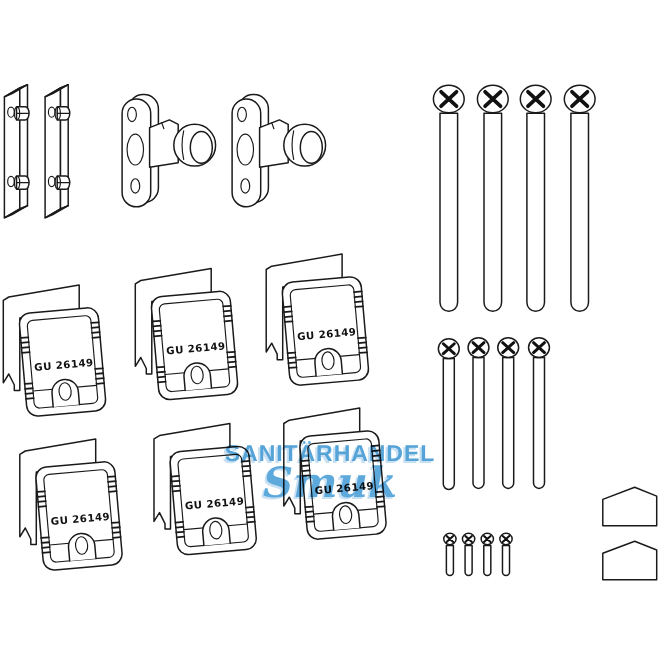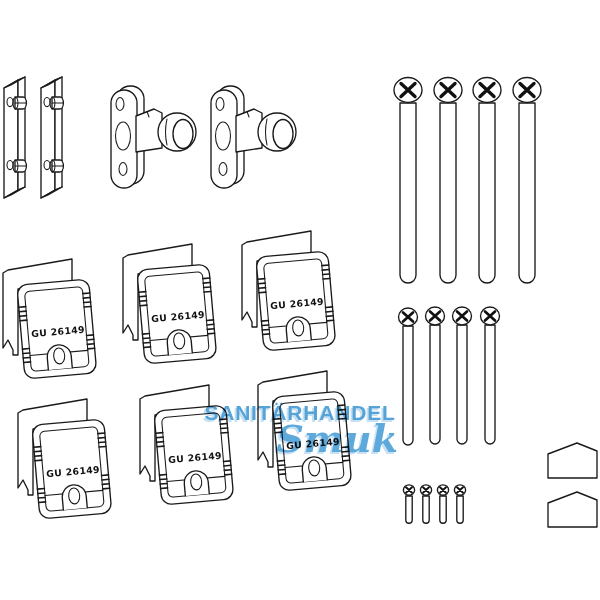--- a/index.html
+++ b/index.html
@@ -30,21 +30,21 @@
     text-align:center;
   }
   .wm-script{
     font-family:"DejaVu Serif","Liberation Serif",serif;
     font-style:italic;
     font-weight:bold;
     font-size:38px;
     line-height:34px;
     color:#5da9dc;
     text-shadow:-2px 2px 0 #c7e0f3;
-    text-align:right;
+    text-align:center;
     margin-top:-3px;
     white-space:nowrap;
   }
   .lnf{stroke:#1a1a1a;stroke-width:1.35;fill:#ffffff;stroke-linejoin:round;stroke-linecap:round;}
   .thin{stroke:#1a1a1a;stroke-width:1.05;fill:none;stroke-linecap:round;}
   .rib{stroke:#1a1a1a;stroke-width:1.6;fill:none;stroke-linecap:round;}
   .cross{stroke:#111;fill:none;stroke-linecap:round;}
   .gu-label{
     font-family:"DejaVu Sans","Liberation Sans",sans-serif;
     font-weight:bold;

